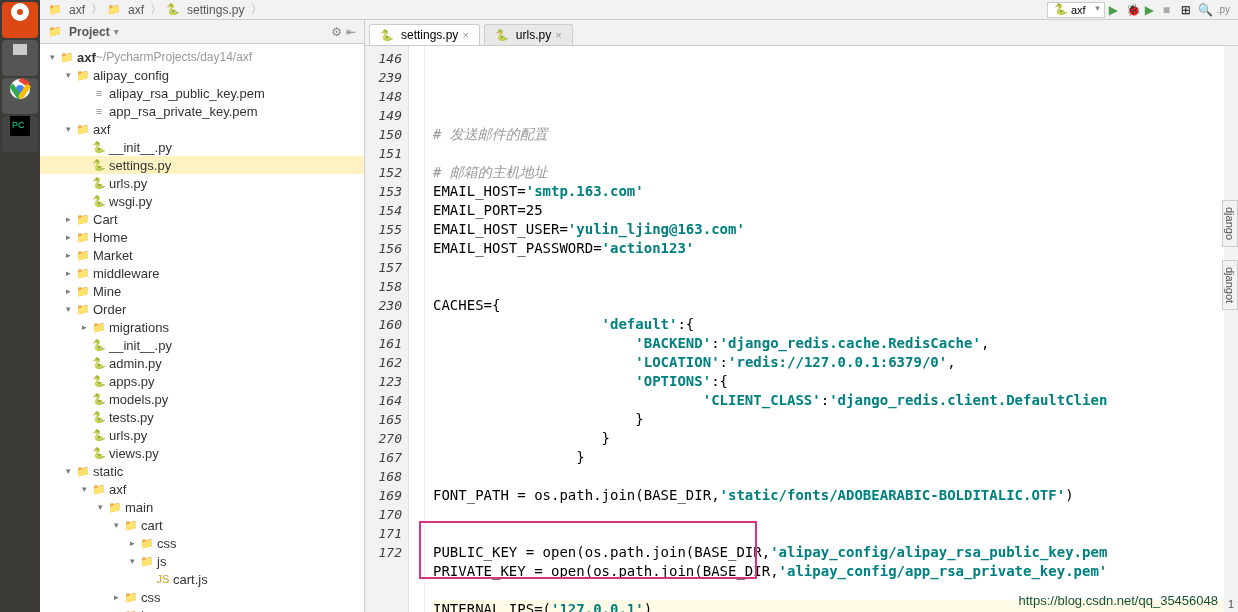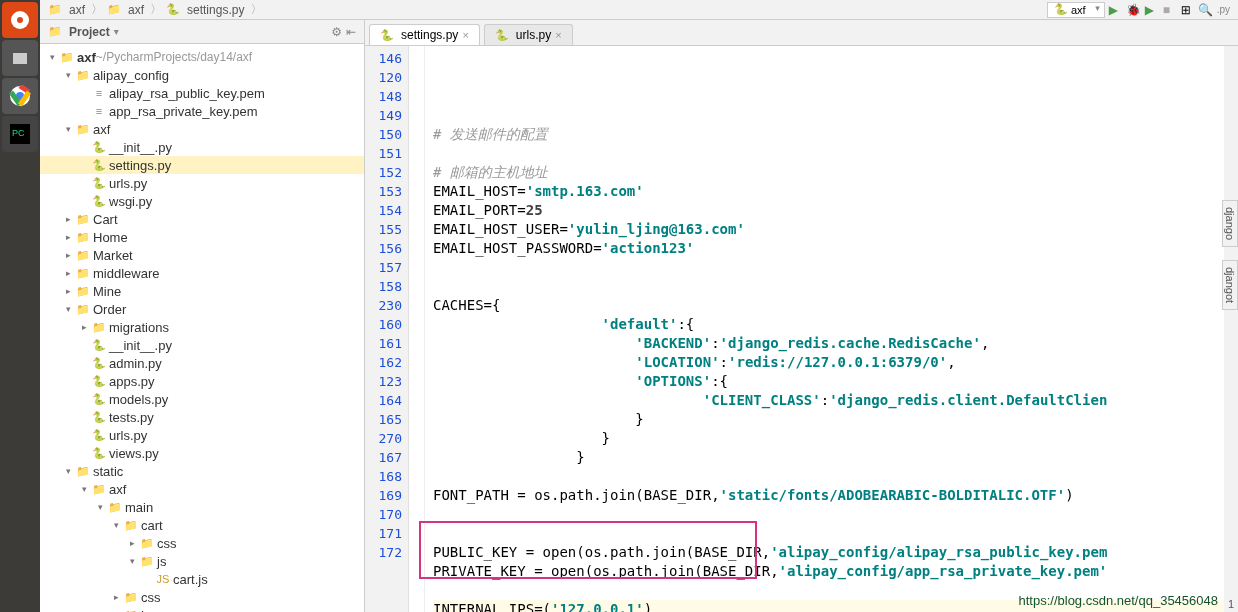--- a/index.html
+++ b/index.html
@@ -1,18 +1,18 @@
 <!DOCTYPE html>
 <html><head>
 <meta charset="utf-8">
 <style>
 * { box-sizing: border-box; margin: 0; padding: 0; }
 body { font-family: "Segoe UI", Arial, sans-serif; font-size: 13px; width: 1238px; height: 612px; overflow: hidden; background: #fff; position: relative; }
 .launcher { position: absolute; left: 0; top: 0; width: 40px; height: 612px; background: #3c3b37; }
-.launcher-item { width: 36px; height: 36px; margin: 2px; border-radius: 4px; display: flex; align-items: center; justify-content: center; }
+.launcher-item { width: 36px; height: 36px; margin: 2px; border-radius: 4px; display: flex; align-items: flex-start; justify-content: center; }
 .l1 { background: #dd4814; }
 .l2 { background: #555; }
 .l3 { background: #555; }
 .l4 { background: #444; }
 
 .top-bar { position: absolute; left: 40px; top: 0; right: 0; height: 20px; background: #f2f2f2; border-bottom: 1px solid #ccc; display: flex; align-items: center; padding: 0 8px; font-size: 12px; }
 .breadcrumb { flex: 1; display: flex; align-items: center; gap: 2px; color: #555; }
 .breadcrumb span { padding: 0 2px; }
 .bc-sep { color: #999; }
 .top-right { display: flex; align-items: center; gap: 4px; }
@@ -38,28 +38,28 @@
 .file-i { color: #888; }
 .js-i { color: #cc9b22; }
 
 .editor-area { flex: 1; display: flex; flex-direction: column; }
 .tabs { height: 26px; background: #f2f2f2; border-bottom: 1px solid #ccc; display: flex; align-items: flex-end; }
 .tab { padding: 3px 10px; font-size: 12px; border: 1px solid #ccc; border-bottom: none; background: #e8e8e8; margin-left: 4px; display: flex; align-items: center; gap: 4px; border-radius: 3px 3px 0 0; }
 .tab.active { background: #fff; }
 .tab-close { color: #999; font-size: 11px; }
 
 .code-area { flex: 1; display: flex; font-family: "DejaVu Sans Mono", Consolas, monospace; font-size: 14px; overflow: hidden; position: relative; }
-.gutter { width: 44px; background: #f2f2f2; border-right: 1px solid #e0e0e0; text-align: right; padding: 3px 6px 3px 0; color: #1d4ed8; font-size: 13px; line-height: 19px; }
+.gutter { width: 44px; background: #f2f2f2; border-right: 1px solid #e0e0e0; text-align: right; padding: 3px 6px 3px 0; color: #404040; font-size: 13px; line-height: 19px; font-style: italic; }
 .fold-gutter { width: 16px; background: #fff; border-right: 1px solid #eee; }
 .code-lines { flex: 1; padding: 3px 8px; line-height: 19px; white-space: pre; position: relative; }
 .code-line { height: 19px; }
 .code-line.hl { background: #fffbe6; }
 .cm { color: #999; font-style: italic; }
 .str { color: #008080; font-weight: bold; }
-.num { color: #404040; font-weight: bold; }
+.num { color: #000000; }
 .fn { color: #000; }
 .sel-box { position: absolute; border: 2px solid #d63384; pointer-events: none; }
 
 .right-gutter { position: absolute; right: 0; top: 0; width: 14px; height: 100%; background: #f2f2f2; }
 .side-tab { position: absolute; right: 0; writing-mode: vertical-rl; font-size: 11px; background: #f2f2f2; border: 1px solid #ccc; padding: 6px 1px; color: #555; }
 .watermark { position: absolute; right: 20px; bottom: 4px; color: #14532d; font-size: 13px; }
 </style>
 </head>
 <body>
 
@@ -301,21 +301,21 @@
       </div>
       <div class="tab">
         <span class="tn-icon py-i">🐍</span>
           <span>urls.py</span>
           <span class="tab-close">×</span>
       </div>
     </div>
     <div class="code-area">
       <div class="gutter" id="gutter">
           <div>146</div>
-          <div>120</div>
+          <div>239</div>
           <div>148</div>
           <div>149</div>
           <div>150</div>
           <div>151</div>
           <div>152</div>
           <div>153</div>
           <div>154</div>
           <div>155</div>
           <div>156</div>
           <div>157</div>

